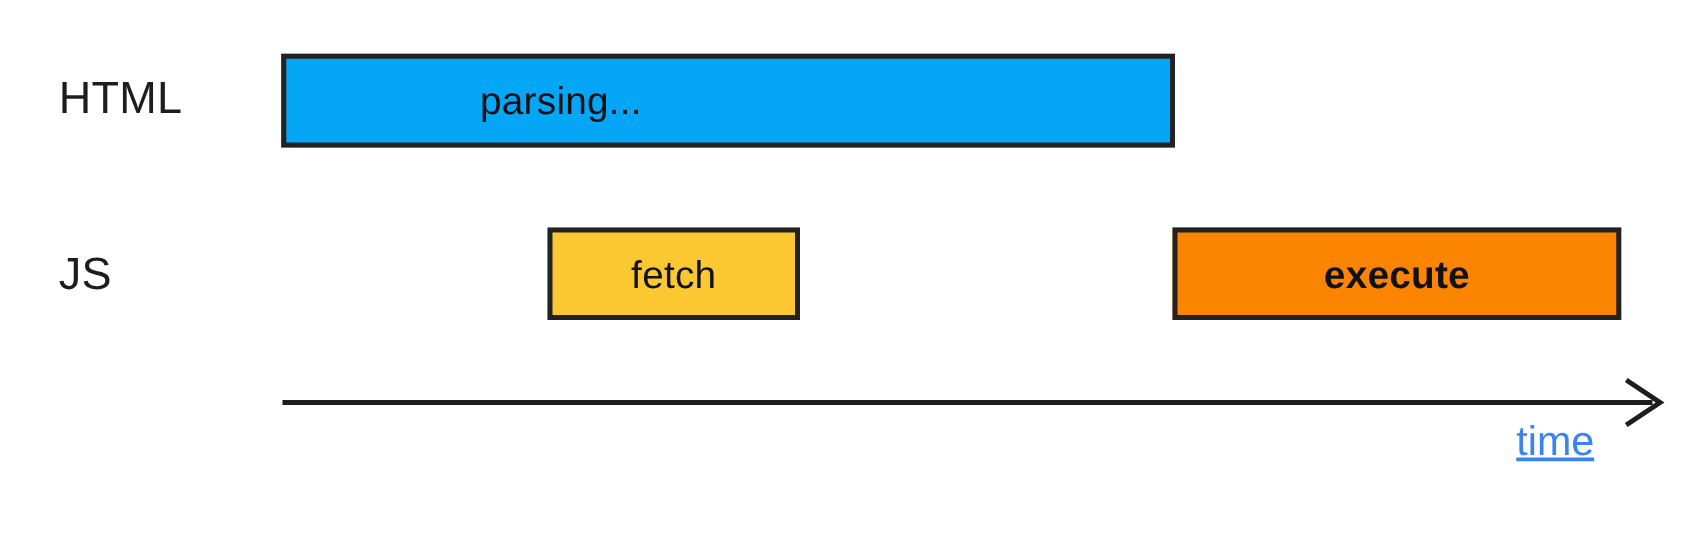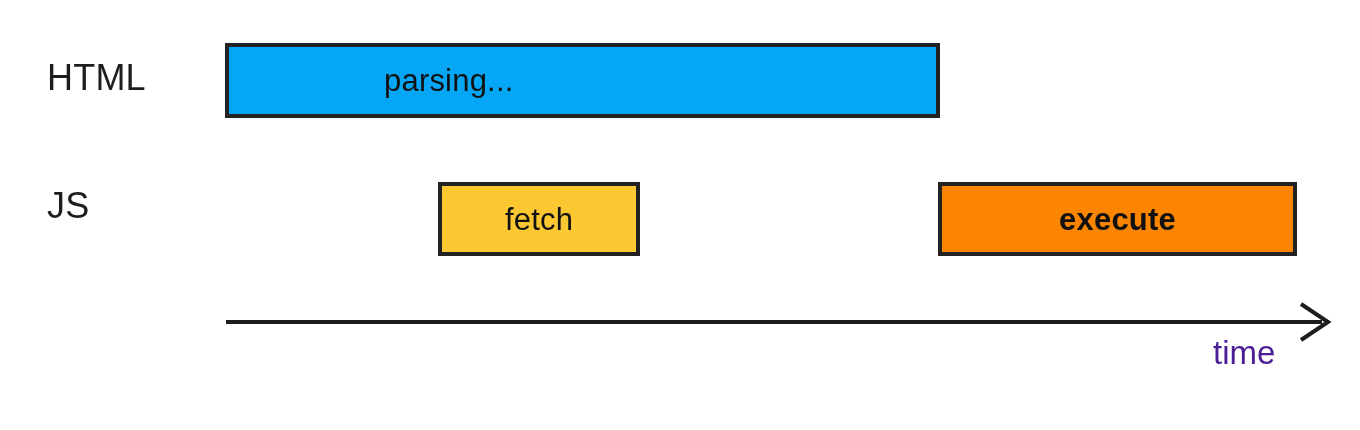--- a/index.html
+++ b/index.html
@@ -26,21 +26,21 @@
   .row-label {
     position: absolute;
     font-size: 36px;
     line-height: 1;
     letter-spacing: 0.2px;
     color: #1d1d1d;
     white-space: nowrap;
     font-weight: 400;
   }
   #label-html { left: 47px; top: 60px; }
-  #label-js   { left: 47px; top: 188px; }
+  #label-js   { left: 47px; top: 201px; }
 
   
   .track {
     position: absolute;
     left: 0;
     width: 1360px;
   }
   #track-html { top: 43px; height: 75px; }
   #track-js   { top: 182px; height: 74px; }
 
@@ -97,22 +97,23 @@
     width: 1360px;
     height: 110px;
     pointer-events: none;
   }
   #time-label {
     position: absolute;
     left: 1213px;
     top: 336px;
     font-size: 33px;
     line-height: 1;
-    color: #4c1d95;
+    color: #3b82f6;
     white-space: nowrap;
+    text-decoration: underline;
   }
 </style>
 </head>
 <body>
 
 <div id="diagram">
 
   <div class="row-label" id="label-html">HTML</div>
 
   <div class="track" id="track-html">

